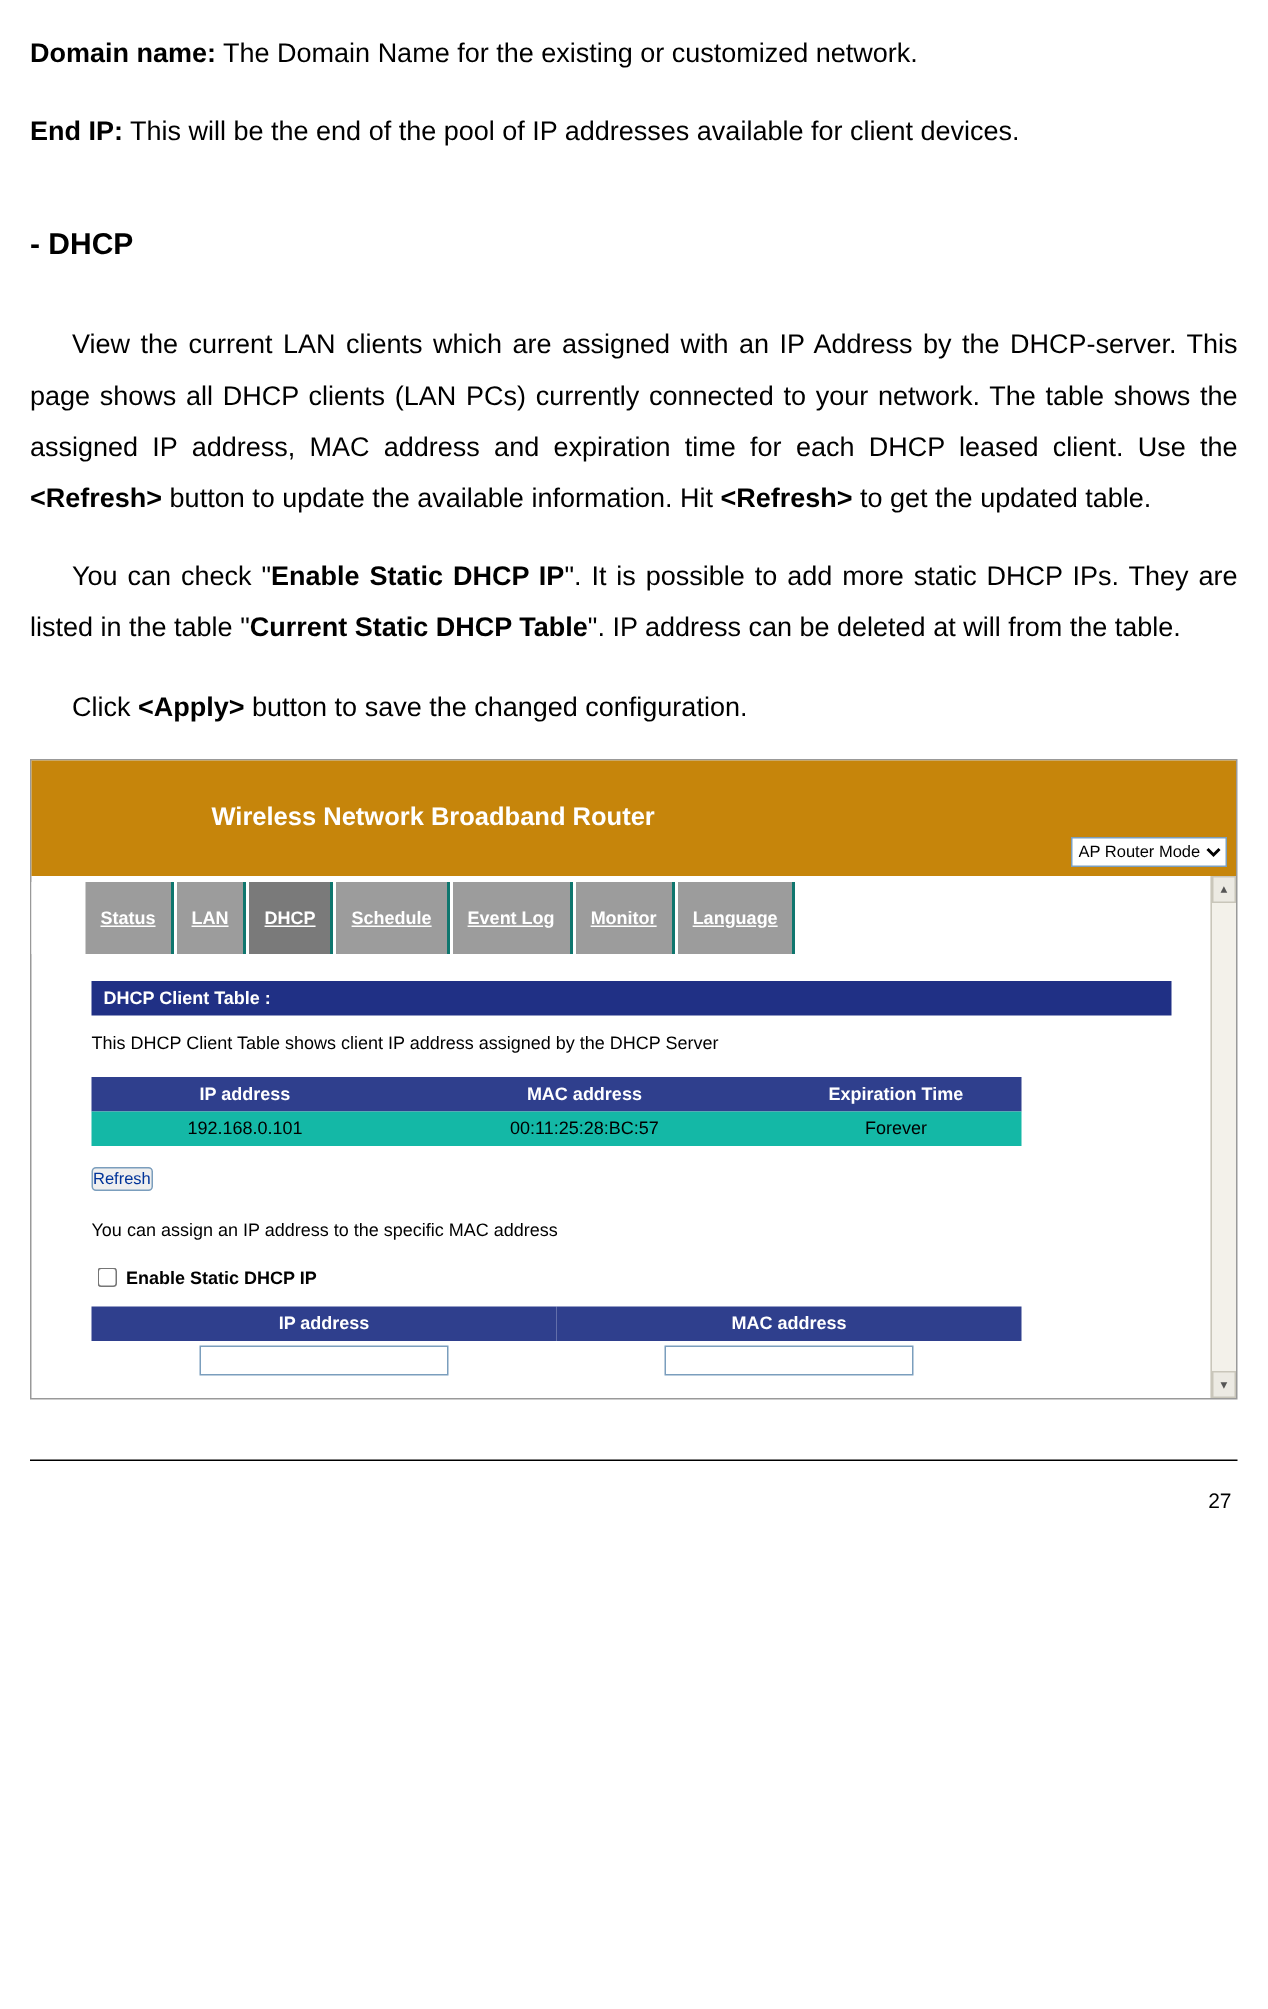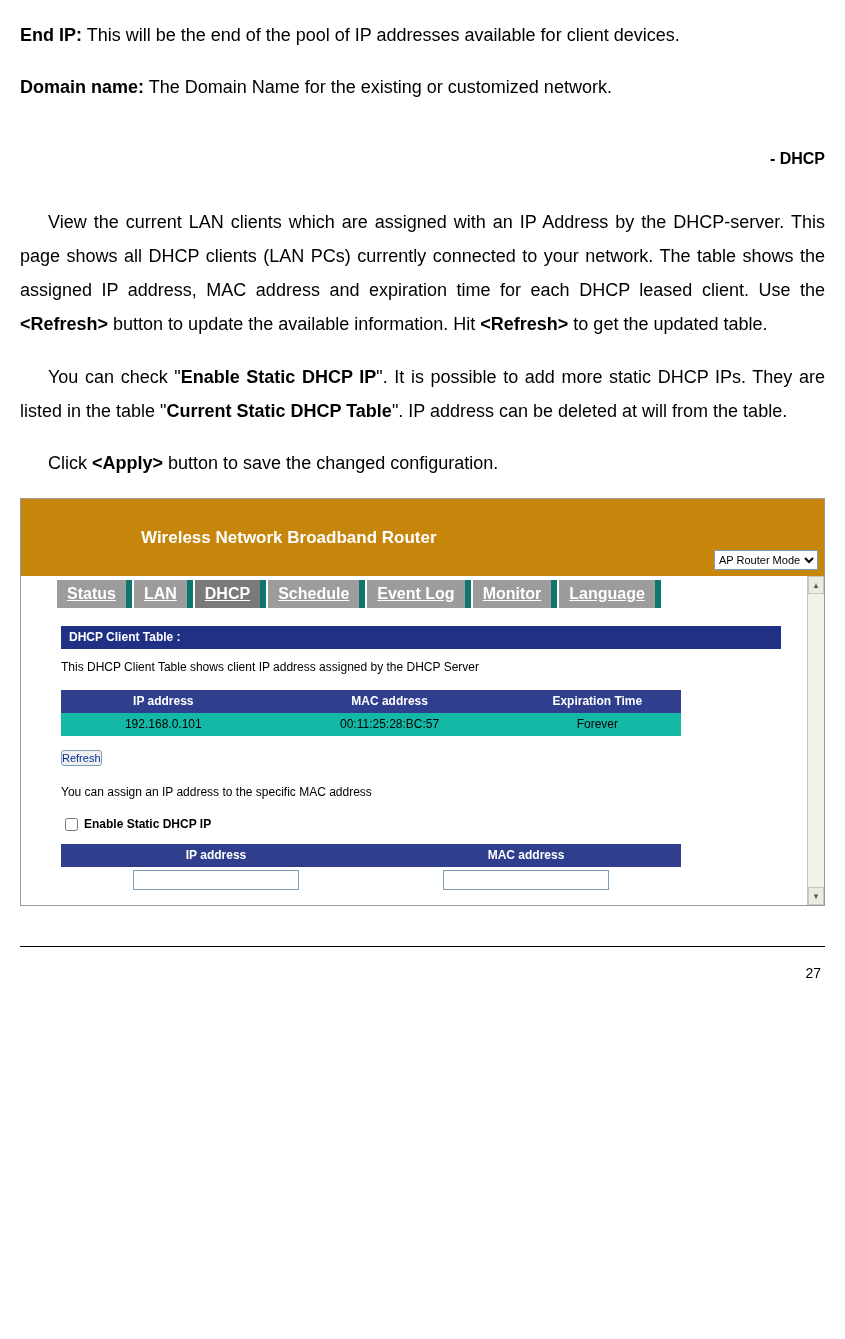--- a/index.html
+++ b/index.html
@@ -7,21 +7,21 @@
     margin: 0;
     padding: 0 20px;
     font-size: 18px;
     line-height: 1.9;
     color: #000;
     width: 805px;
   }
   .doc-text { padding: 0; }
   .para { margin: 18px 0; text-align: justify; }
   .bold { font-weight: bold; }
-  .section-heading { font-weight: bold; font-size: 16px; margin: 40px 0 30px 0; text-align: right; }
+  .section-heading { font-weight: bold; font-size: 20px; margin: 40px 0 30px 0; }
   .indent { text-indent: 28px; }
 
   .router-screenshot {
     border: 1px solid #999;
     margin-top: 10px;
     font-size: 12px;
     line-height: 1.4;
     position: relative;
     background: #fff;
     font-family: Verdana, Arial, sans-serif;
@@ -52,26 +52,26 @@
     display: flex;
     align-items: stretch;
     background: #fff;
     border-bottom: 0;
     margin-top: 4px;
   }
   .nav-spacer-left { width: 36px; }
   .nav-tab {
     background: #9c9c9c;
     color: #fff;
-    font-size: 16px;
+    font-size: 12px;
     font-weight: bold;
     text-decoration: underline;
-    padding: 3px 10px;
+    padding: 16px 10px;
     margin-right: 2px;
-    border-right: 6px solid #0f766e;
+    border-right: 2px solid #0f766e;
     font-family: "Trebuchet MS", Verdana, sans-serif;
     cursor: pointer;
     display: flex;
     align-items: center;
   }
   .nav-tab.active {
     background: #7a7a7a;
     text-decoration: underline;
   }
   .scroll-col {
@@ -190,24 +190,24 @@
     text-align: right;
     font-size: 14px;
     padding: 4px 4px 10px 0;
   }
 </style>
 </head>
 <body>
 
 <div class="doc-text">
   <p class="para">
+    <span class="bold">Domain name:</span><span> The Domain Name for the existing or customized network.</span>
+  </p>
+  <p class="para">
     <span class="bold">End IP:</span><span> This will be the end of the pool of IP addresses available for client devices.</span>
-  </p>
-  <p class="para">
-    <span class="bold">Domain name:</span><span> The Domain Name for the existing or customized network.</span>
   </p>
 
   <div class="section-heading">- DHCP</div>
 
   <p class="para indent">
     <span>View the current LAN clients which are assigned with an IP Address by the DHCP-server. This page shows all DHCP clients (LAN PCs) currently connected to your network. The table shows the assigned IP address, MAC address and expiration time for each DHCP leased client. Use the </span><span class="bold">&lt;Refresh&gt;</span><span> button to update the available information. Hit </span><span class="bold">&lt;Refresh&gt;</span><span> to get the updated table.</span>
   </p>
 
   <p class="para indent">
     <span>You can check "</span><span class="bold">Enable Static DHCP IP</span><span>". It is possible to add more static DHCP IPs. They are listed in the table "</span><span class="bold">Current Static DHCP Table</span><span>". IP address can be deleted at will from the table.</span>

